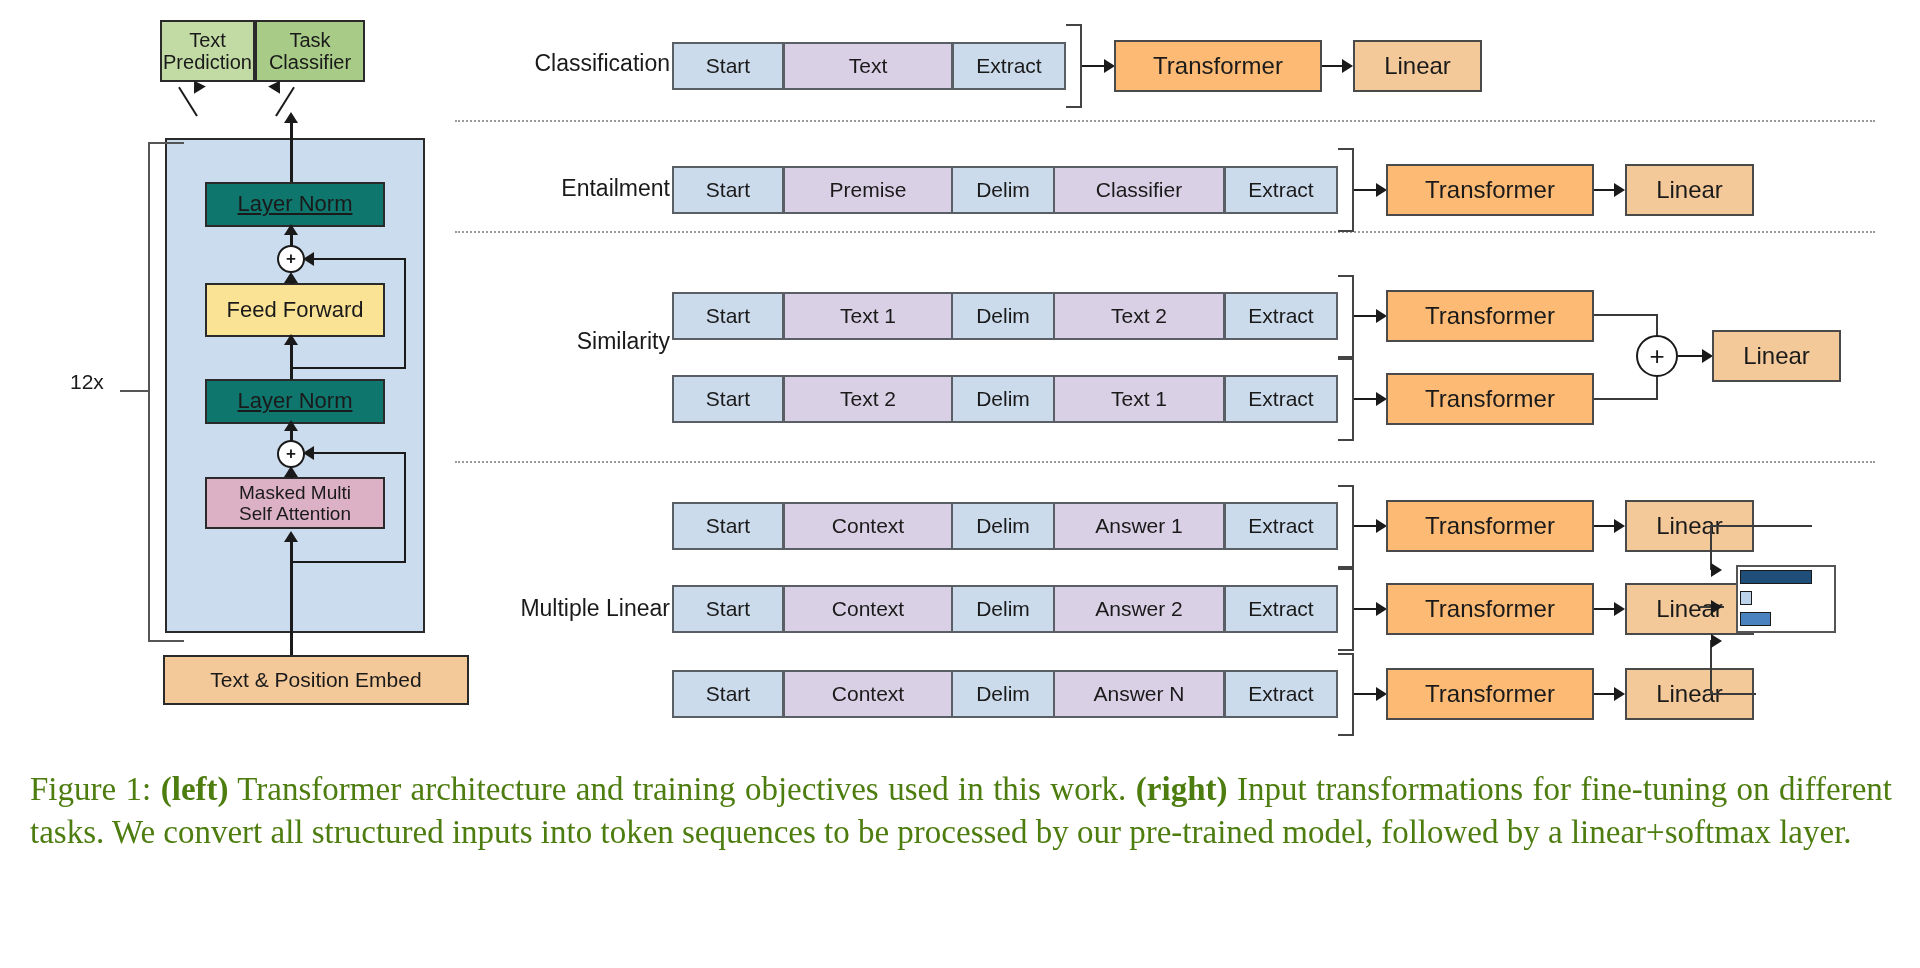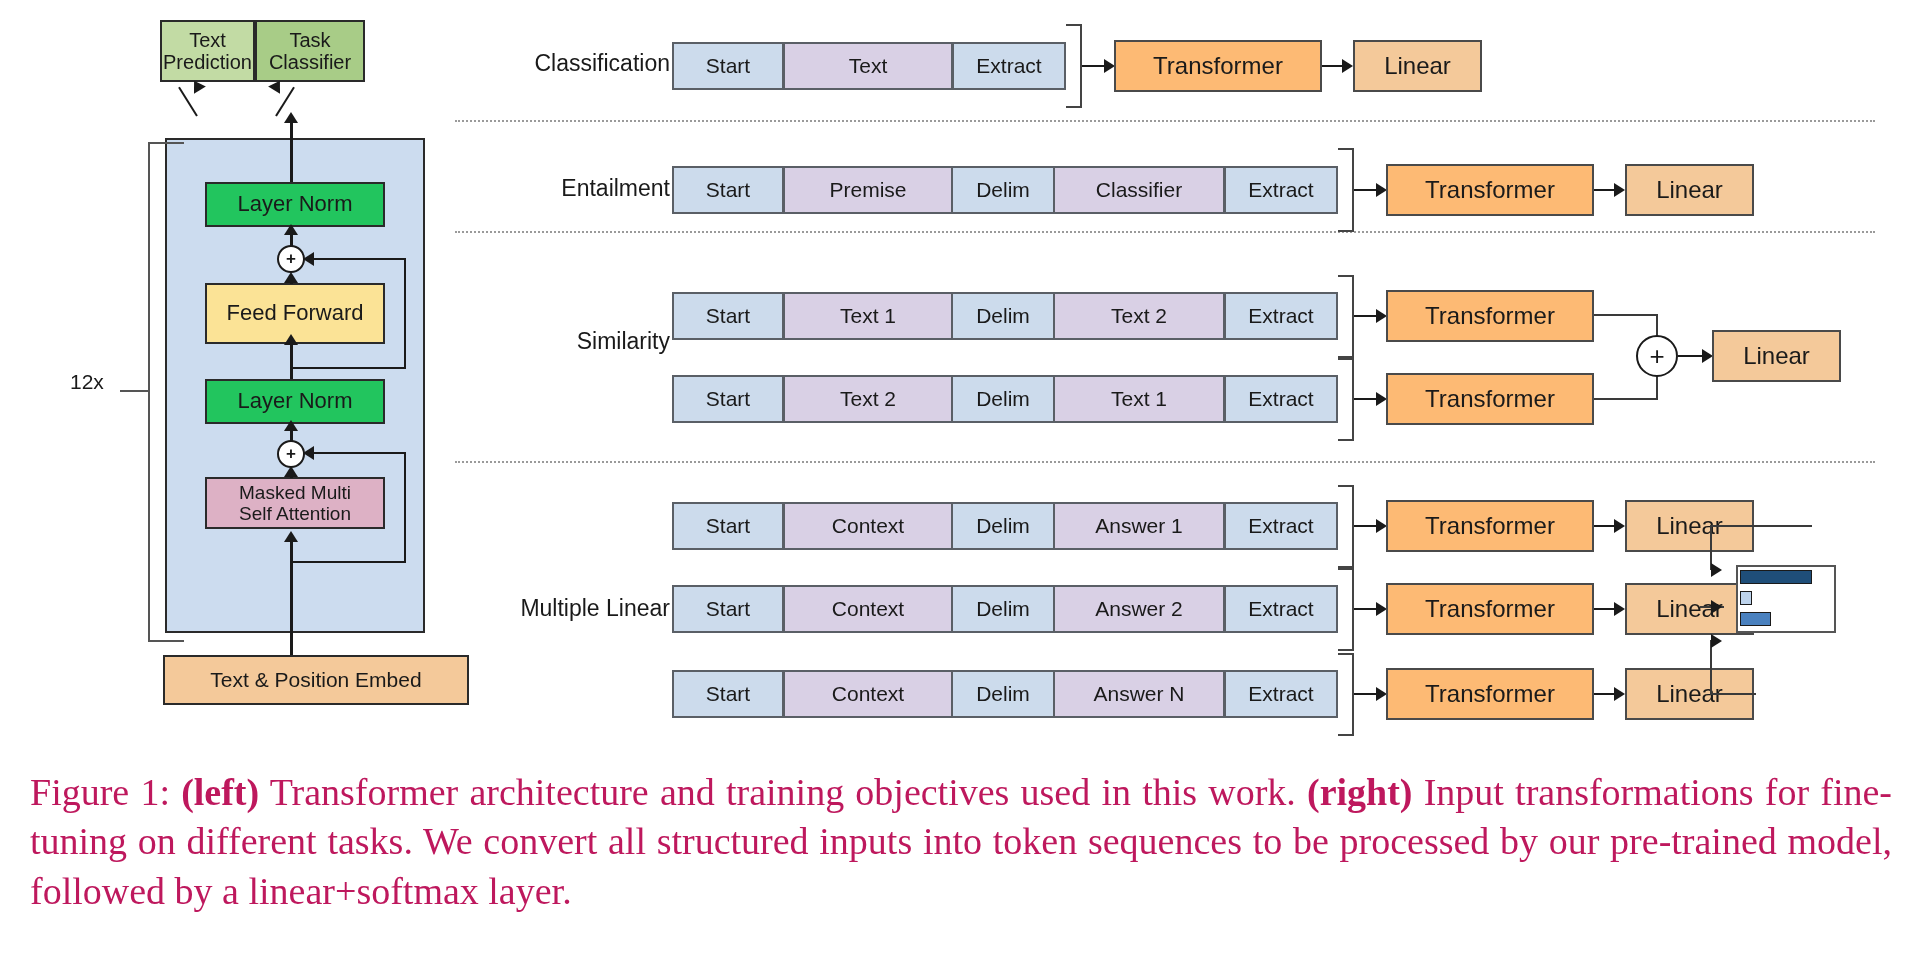--- a/index.html
+++ b/index.html
@@ -12,21 +12,21 @@
        line-height:1.12;font-family:"Liberation Sans",sans-serif;}
   .tok{position:absolute;box-sizing:border-box;border:2px solid #5a5f66;
        display:flex;align-items:center;justify-content:center;text-align:center;
        font-size:21px;color:#1a1a1a;}
   .tok.mid{border-left-width:1px;border-right-width:1px;}
 
   
   .c-green-l{background:#c2dba4;}
   .c-green-d{background:#a8cc87;}
   .c-green{background:#fdba74;}
-  .c-purple{background:#22c55e;}
+  .c-purple{background:#0f766e;text-decoration:underline;}
   .c-yellow{background:#fbe396;}
   .c-pink{background:#ddb1c5;}
   .c-orange{background:#f4c99a;}
   .c-blue-pale{background:#ccdbec;}
   .c-lilac{background:#d9d0e5;}
 
   .line{position:absolute;background:#1a1a1a;}
   .thin{position:absolute;background:#555;}
   .dots{position:absolute;height:0;border-top:2px dotted #9a9a9a;}
 
@@ -44,22 +44,22 @@
   .ah-r{border-top:7px solid transparent;border-bottom:7px solid transparent;border-left:11px solid #1a1a1a;}
   .ah-u{border-left:7px solid transparent;border-right:7px solid transparent;border-bottom:11px solid #1a1a1a;}
   .ah-l{border-top:7px solid transparent;border-bottom:7px solid transparent;border-right:11px solid #1a1a1a;}
 
   .bracket{position:absolute;border:2px solid #444;border-left:none;box-sizing:border-box;}
 
   .sbox{position:absolute;border:2px solid #555;background:#fff;box-sizing:border-box;}
   .sbar{position:absolute;border:1px solid #1a1a1a;box-sizing:border-box;}
 
   .caption{position:absolute;left:30px;top:768px;width:1862px;
-           font-family:"Liberation Serif",serif;font-size:38px;line-height:1.30;
-           text-align:justify;color:#be185d;}
+           font-family:"Liberation Serif",serif;font-size:33px;line-height:1.30;
+           text-align:justify;color:#4d7c0f;}
   .caption b{font-weight:bold;}
 </style>
 </head>
 <body>
 
 <div>
 
   <div class="blk c-green-l" style="left:160px;top:20px;width:95px;height:62px;font-size:20px;flex-direction:column;">
     <span>Text</span>
     <span>Prediction</span>
@@ -89,21 +89,21 @@
 
   <div class="line" style="left:290px;top:118px;width:3px;height:64px;"></div>
   <div class="ah ah-u" style="left:284px;top:112px;"></div>
 
   <div class="plus" style="left:277px;top:245px;width:28px;height:28px;">
     <span>+</span>
   </div>
   <div class="line" style="left:290px;top:230px;width:3px;height:16px;"></div>
   <div class="ah ah-u" style="left:284px;top:224px;"></div>
 
-  <div class="blk c-yellow" style="left:205px;top:283px;width:180px;height:61px;font-size:22px;">
+  <div class="blk c-yellow" style="left:205px;top:283px;width:180px;height:54px;font-size:22px;">
     <span>Feed Forward</span>
   </div>
   <div class="line" style="left:290px;top:281px;width:3px;height:0px;"></div>
   <div class="ah ah-u" style="left:284px;top:272px;"></div>
   <div class="line" style="left:290px;top:278px;width:3px;height:6px;"></div>
 
   <div class="line" style="left:404px;top:259px;width:2px;height:110px;"></div>
   <div class="line" style="left:293px;top:367px;width:113px;height:2px;"></div>
   <div class="line" style="left:310px;top:258px;width:96px;height:2px;"></div>
   <div class="ah ah-l" style="left:303px;top:252px;"></div>

